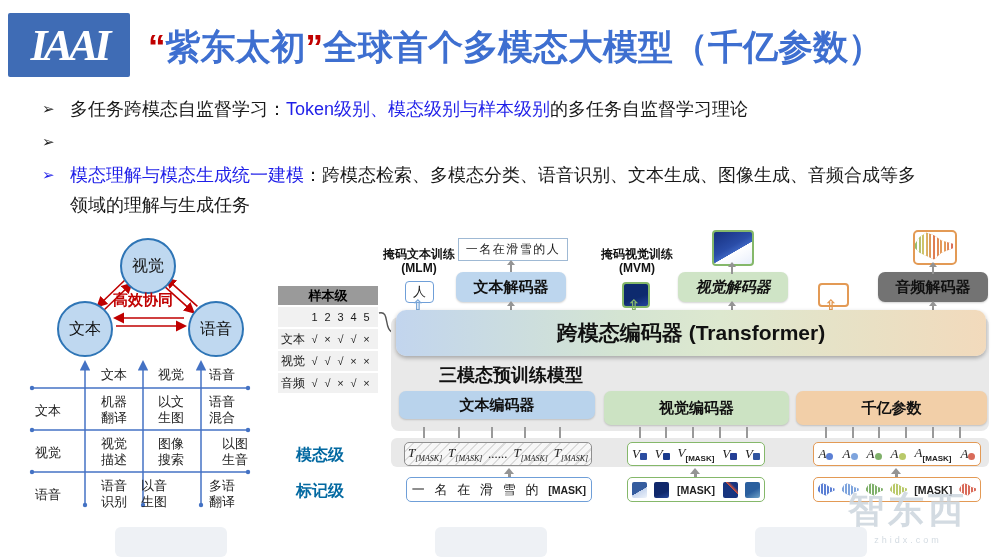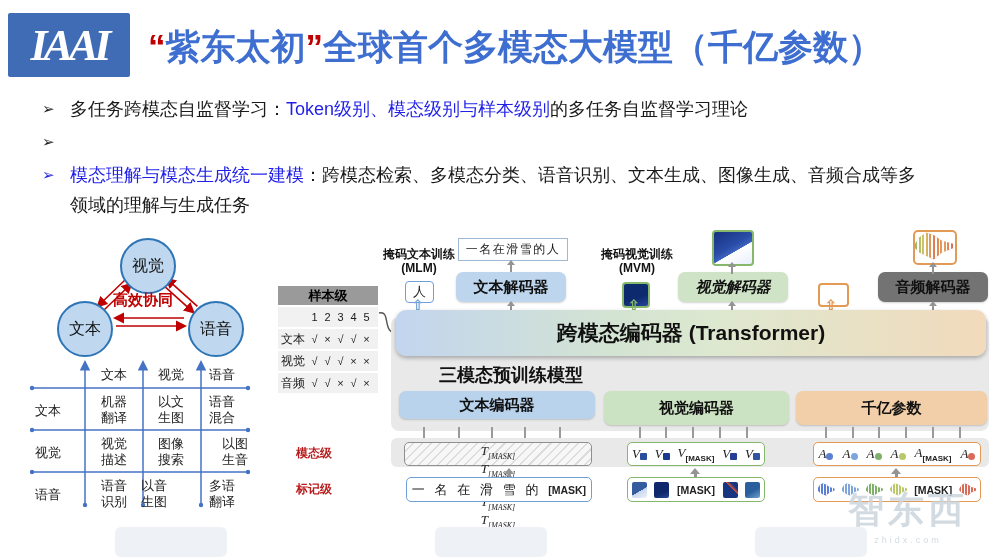--- a/index.html
+++ b/index.html
@@ -37,24 +37,24 @@
   .mtlabel{width:110px;text-align:center;font-size:12px;font-weight:bold;line-height:14px;color:#111;}
   .box{display:flex;align-items:center;justify-content:center;font-weight:bold;font-size:15px;
        border-radius:7px;color:#111;box-shadow:0 1px 2px rgba(0,0,0,.18);}
   .dec-t{background:#bdd6ee;} .dec-v{background:#cfe4c6;font-style:italic;} .dec-a{background:#737373;}
   .enc-t{background:#b9d3ec;} .enc-v{background:#cce3c3;} .enc-a{background:#f2cfa8;}
   .panel{background:#e9e9e9;border-radius:8px;}
   .transformer{background:linear-gradient(90deg,#c2d5ee 0%,#d4e4d2 38%,#dde8cf 55%,#f2dabc 100%);
                border-radius:10px;box-shadow:0 2px 4px rgba(0,0,0,.3);display:flex;align-items:center;
                justify-content:center;font-weight:bold;font-size:21px;color:#111;}
   .modeltitle{text-align:left;font-weight:bold;font-size:18px;color:#111;padding-left:48px;}
-  .lvl{font-size:12px;font-weight:bold;color:#b91c1c;}
+  .lvl{font-size:16px;font-weight:bold;color:#0369a1;}
   .tokbox{display:flex;align-items:center;justify-content:space-around;border-radius:5px;background:#fff;}
   .tokbox.hatch{background:repeating-linear-gradient(135deg,#f7f7f7 0 5px,#dcdcdc 5px 6.5px);
-                border:1.5px solid #8f8f8f;flex-direction:column;}
+                border:1.5px solid #8f8f8f;}
   .tokbox.grn{border:1.5px solid #85b86a;} .tokbox.org{border:1.5px solid #e39a55;}
   .tokbox.blu{border:1.6px solid #6f9fd8;}
   .tk{font-family:"Liberation Serif",serif;font-style:italic;font-size:13px;color:#222;white-space:nowrap;}
   .tk sub{font-size:8px;}
   .mask{font-size:10.5px;font-weight:bold;font-family:"Liberation Sans",sans-serif;font-style:normal;color:#222;}
   .subicon{display:inline-block;width:7px;height:7px;border-radius:1px;vertical-align:-2px;}
   .uar{width:8px;height:12px;}
   .uar::before{content:"";position:absolute;top:0;left:0;border-left:4px solid transparent;
                border-right:4px solid transparent;border-bottom:5px solid #949494;}
   .uar::after{content:"";position:absolute;top:5px;left:3px;width:2px;height:7px;background:#949494;}

